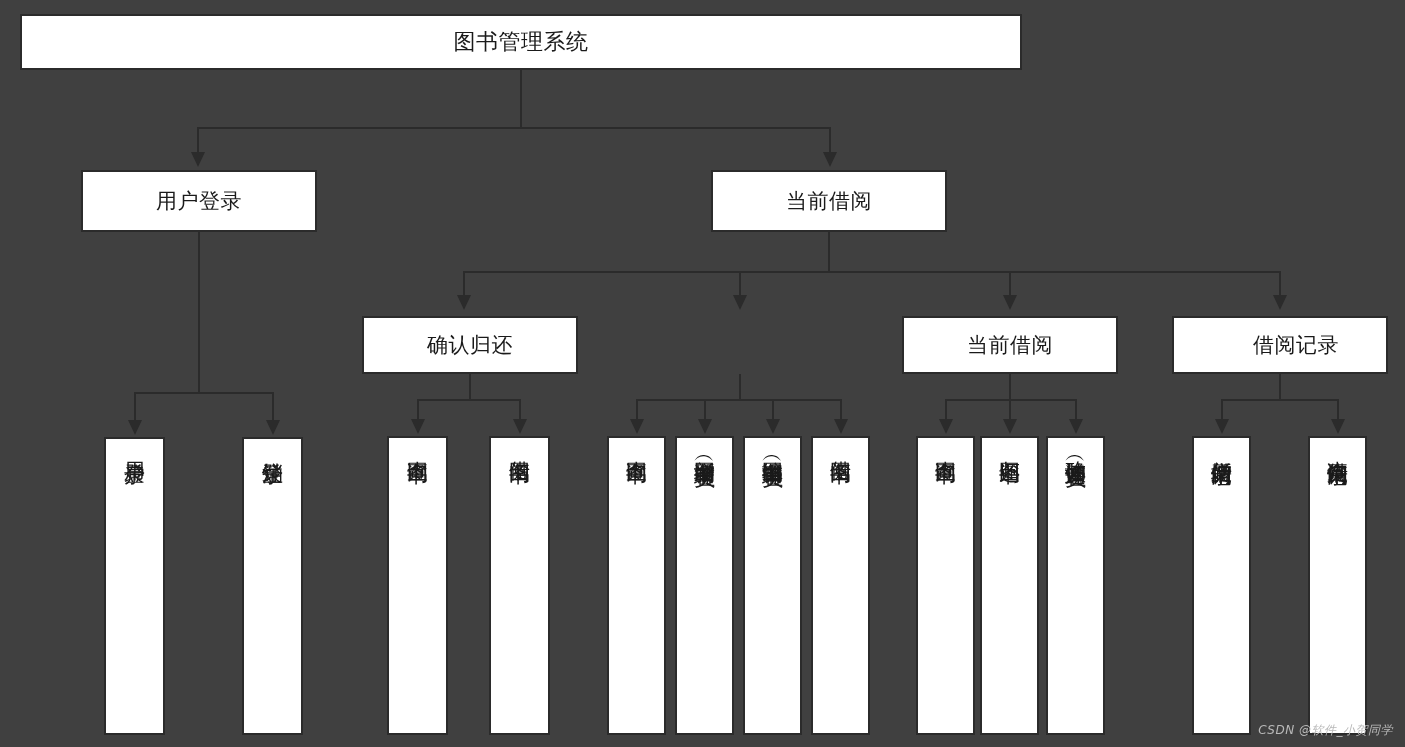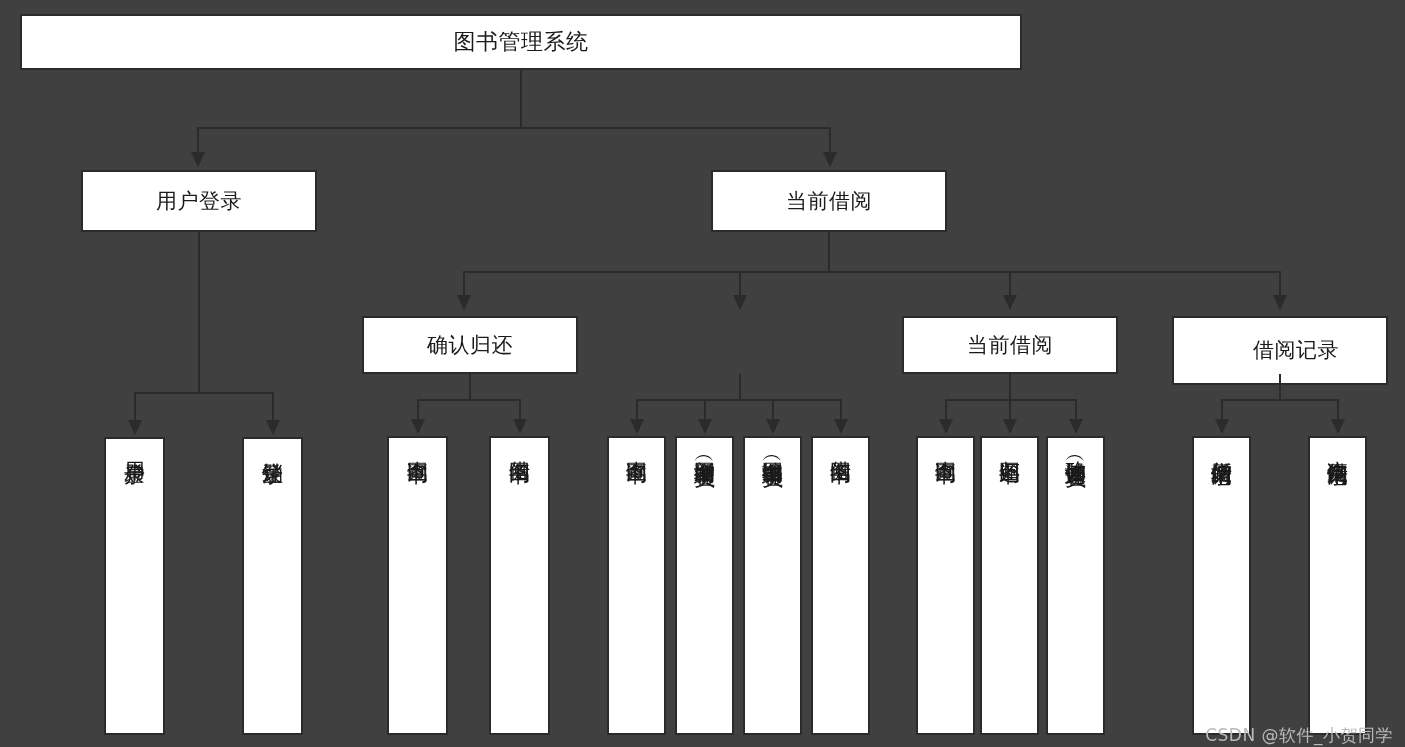--- a/index.html
+++ b/index.html
@@ -62,25 +62,26 @@
     position: absolute;
     width: 0;
     height: 0;
     border-left: 7px solid transparent;
     border-right: 7px solid transparent;
     border-top: 15px solid #2b2b2b;
   }
   .watermark {
     position: absolute;
     right: 12px;
-    bottom: 0;
-    font-size: 17px;
+    bottom: 8px;
+    font-size: 12px;
     color: #b9b9b9;
     white-space: nowrap;
     letter-spacing: 0.5px;
+    font-style: italic;
   }
 </style>
 </head>
 <body>
 
 <div id="canvas">
 
   <div class="node horiz root" style="left:20px; top:14px; width:1002px; height:56px;">
     <span class="label">图书管理系统</span>
   </div>
@@ -119,21 +120,21 @@
   <div class="arrow" style="left:1003px; top:295px;"></div>
   <div class="vline" style="left:1279px; top:271px; height:26px;"></div>
   <div class="arrow" style="left:1273px; top:295px;"></div>
 
   <div class="node horiz" style="left:362px; top:316px; width:216px; height:58px;">
     <span class="label">确认归还</span>
   </div>
   <div class="node horiz" style="left:902px; top:316px; width:216px; height:58px;">
     <span class="label">当前借阅</span>
   </div>
-  <div class="node horiz" style="left:1172px; top:316px; width:216px; height:69px;padding-left:32px;">
+  <div class="node horiz" style="left:1172px; top:316px; width:216px; height:58px;padding-left:32px;">
     <span class="label">借阅记录</span>
   </div>
 
   <div class="vline" style="left:469px; top:374px; height:26px;"></div>
   <div class="hline" style="left:417px; top:399px; width:104px;"></div>
   <div class="vline" style="left:417px; top:399px; height:22px;"></div>
   <div class="arrow" style="left:411px; top:419px;"></div>
   <div class="vline" style="left:519px; top:399px; height:22px;"></div>
   <div class="arrow" style="left:513px; top:419px;"></div>
 

